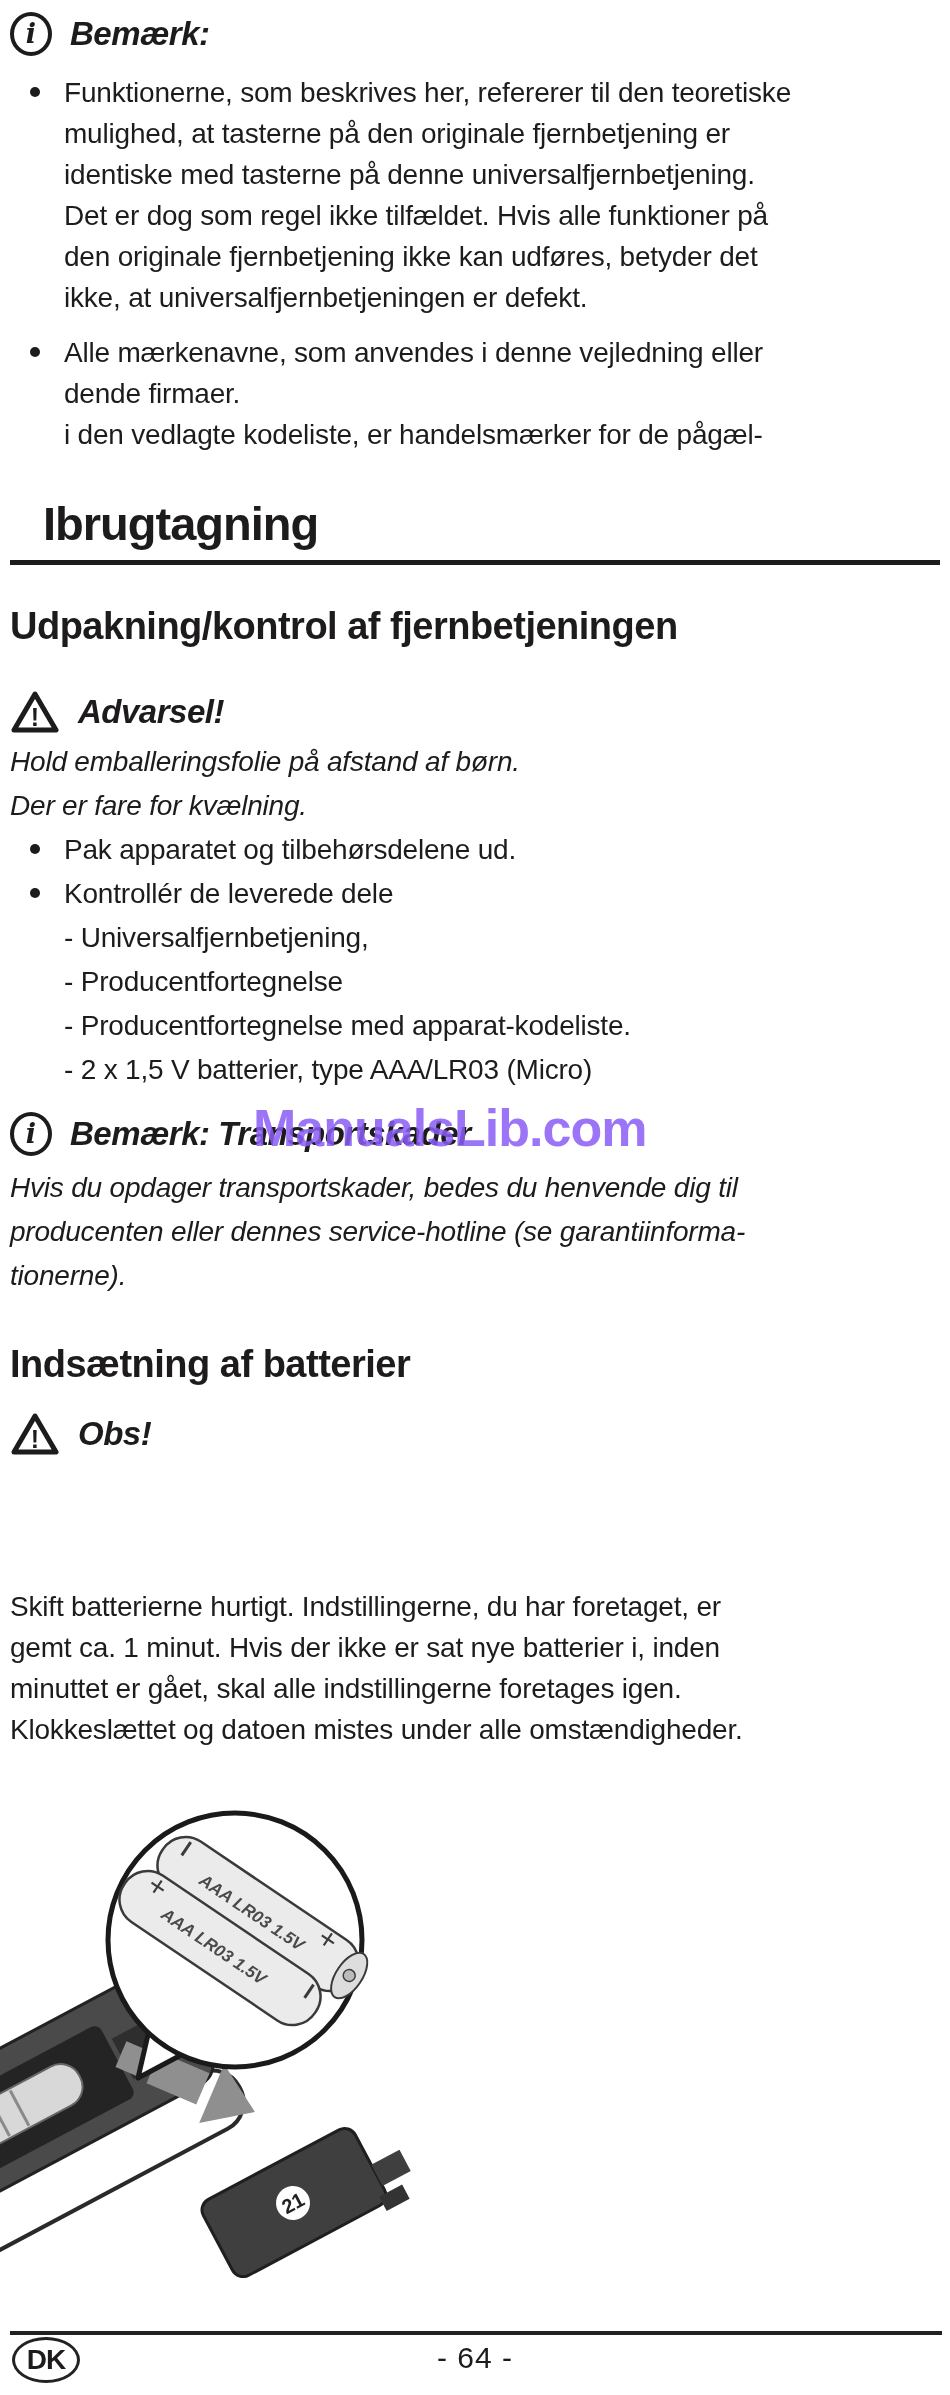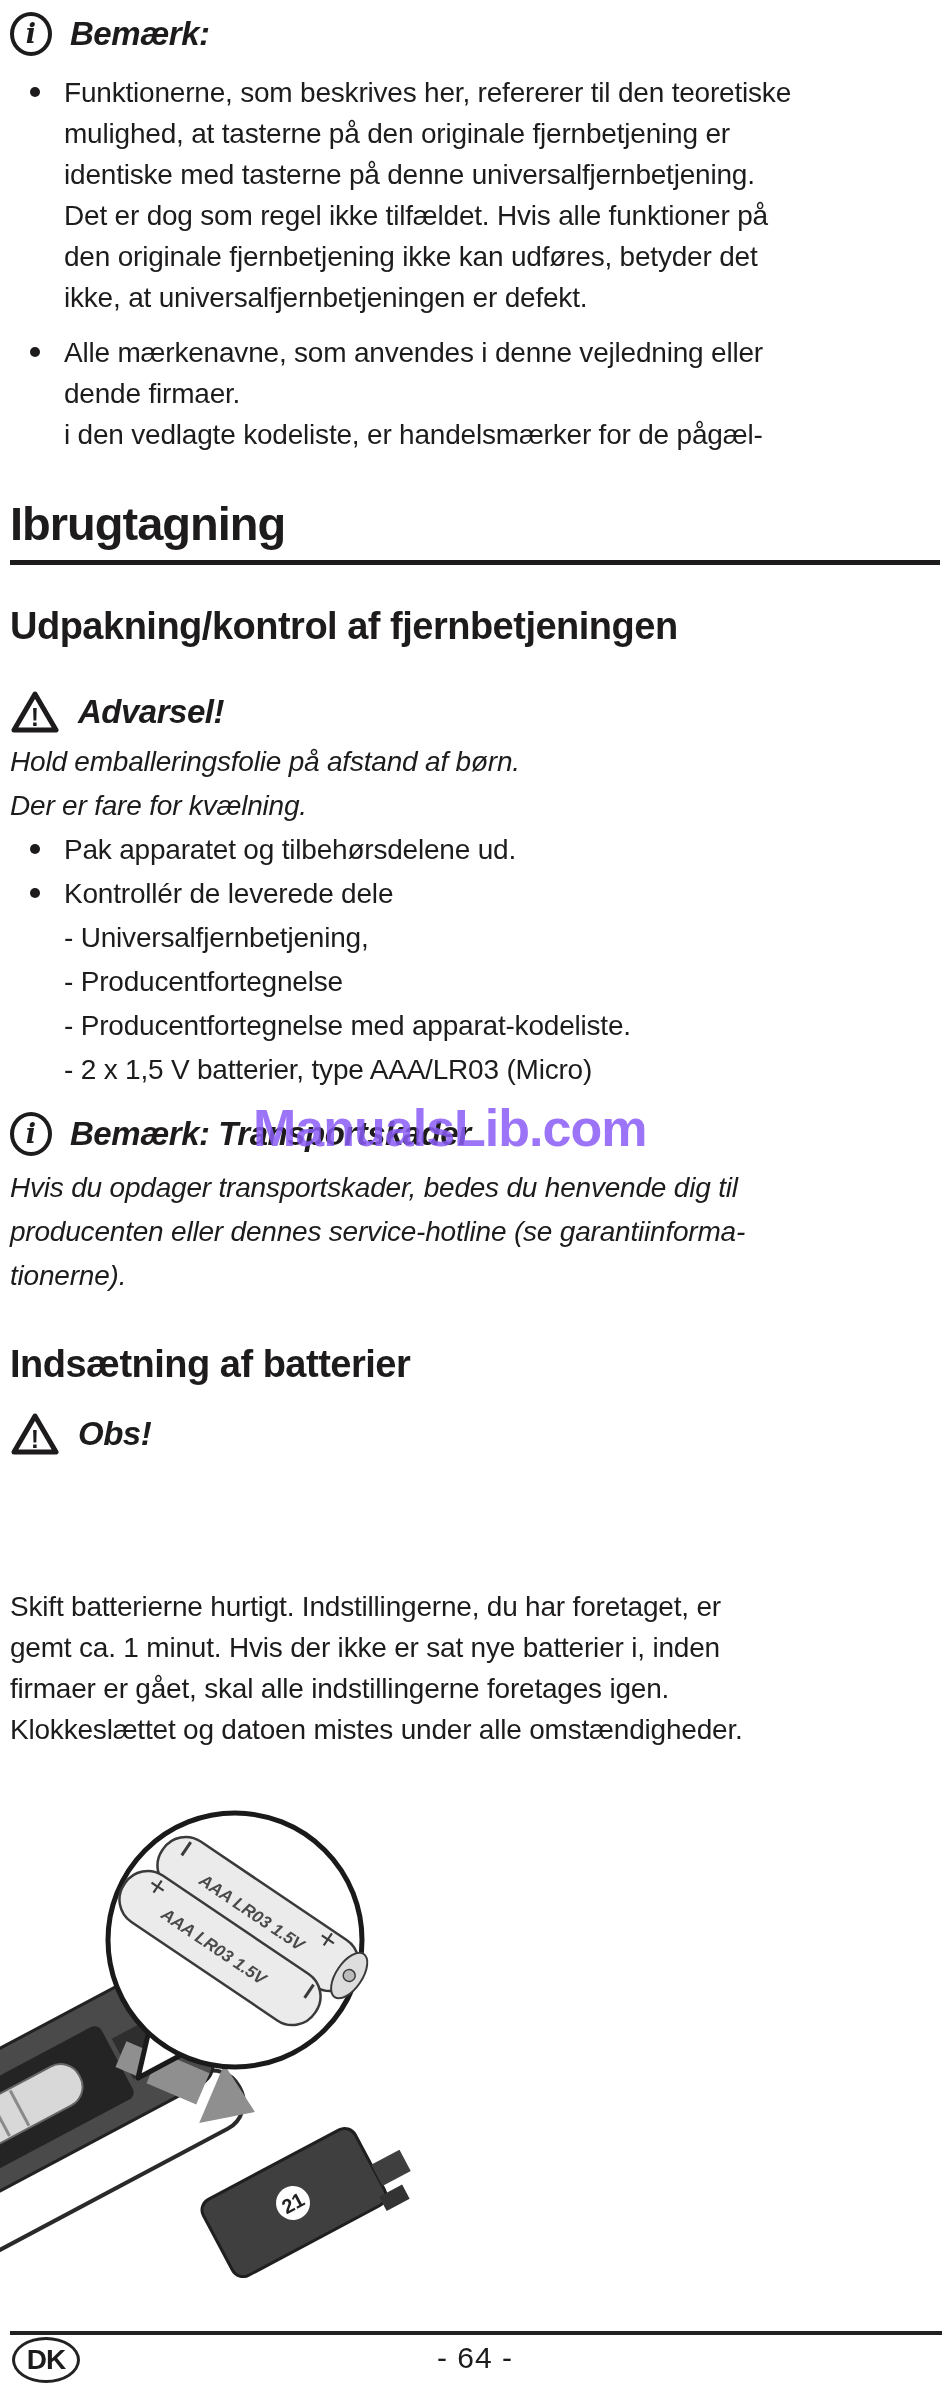--- a/index.html
+++ b/index.html
@@ -5,21 +5,21 @@
   html,body{margin:0;padding:0;background:#fff;}
   .page{
     position:relative;width:950px;height:2395px;background:#ffffff;
     font-family:"Liberation Sans",sans-serif;color:#1d1b1c;overflow:hidden;
   }
   .abs{position:absolute;left:10px;right:10px;}
 
   
   .body-line{font-size:28px;line-height:41px;letter-spacing:-0.2px;white-space:nowrap;}
   .it-line{font-size:28px;line-height:44px;font-style:italic;letter-spacing:-0.2px;white-space:nowrap;}
-  .h1{font-size:47px;font-weight:bold;letter-spacing:-1px;line-height:52px;}
+  .h1{font-size:47px;font-weight:bold;letter-spacing:-1px;line-height:52px;margin-left:33px;}
   .rule{height:5px;background:#1d1b1c;margin-top:10px;}
   .h2{font-size:38px;font-weight:bold;letter-spacing:-0.5px;line-height:44px;}
   .note-label{font-size:33px;font-weight:bold;font-style:italic;letter-spacing:-0.5px;}
 
   
   .icon-row{display:flex;align-items:center;gap:18px;}
   .info-icon{
     width:34px;height:34px;border:4px solid #1d1b1c;border-radius:50%;
     display:flex;align-items:center;justify-content:center;flex:0 0 auto;
     font-family:"DejaVu Serif",serif;font-style:italic;font-weight:bold;font-size:27px;
@@ -139,21 +139,21 @@
         <path d="M25 4 L46 40 L4 40 Z" fill="none" stroke="#1d1b1c" stroke-width="5" stroke-linejoin="round"></path>
         <text x="25" y="36" text-anchor="middle" font-size="25" font-weight="bold" fill="#1d1b1c">!</text>
       </svg>
       <span class="note-label">Obs!</span>
     </div>
   </div>
 
   <div class="abs" style="top:1586px">
     <div class="body-line">Skift batterierne hurtigt. Indstillingerne, du har foretaget, er</div>
     <div class="body-line">gemt ca. 1 minut. Hvis der ikke er sat nye batterier i, inden</div>
-    <div class="body-line">firmaer er gået, skal alle indstillingerne foretages igen.</div>
+    <div class="body-line">minuttet er gået, skal alle indstillingerne foretages igen.</div>
     <div class="body-line">Klokkeslættet og datoen mistes under alle omstændigheder.</div>
   </div>
 
   <svg class="fig" width="500" height="470" viewBox="0 0 500 470">
 
     <g transform="rotate(-28 40 330)">
       <rect x="-200" y="348" width="440" height="62" rx="30" fill="#ffffff" stroke="#2a2a2a" stroke-width="4"></rect>
       <rect x="-195" y="232" width="425" height="126" rx="22" fill="#4a4a4a" stroke="#222222" stroke-width="3"></rect>
       <rect x="-60" y="256" width="205" height="82" rx="8" fill="#242424"></rect>
       <rect x="-48" y="272" width="152" height="44" rx="21" fill="#d8d8d8" stroke="#666" stroke-width="2"></rect>

